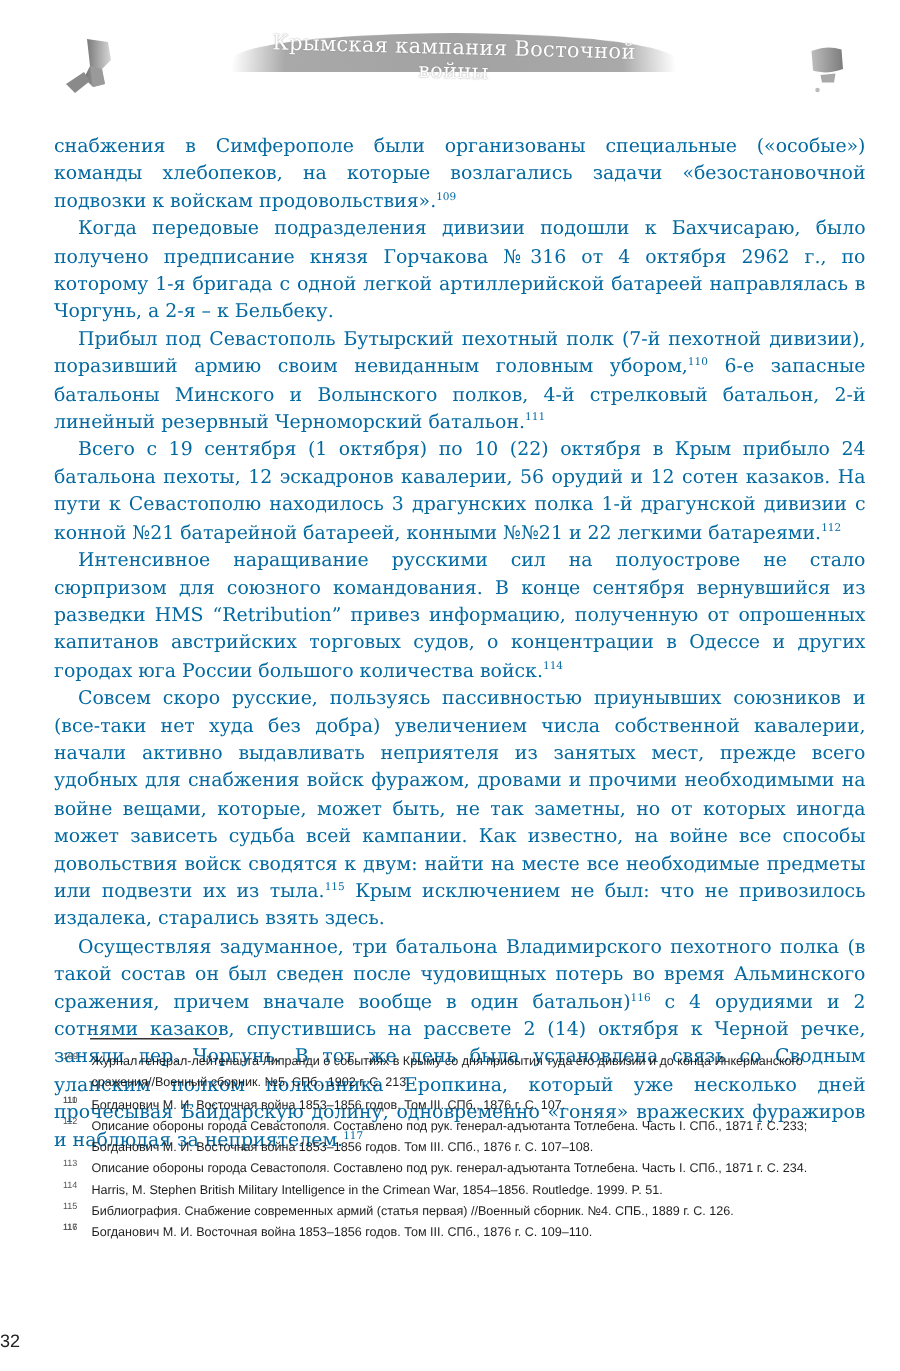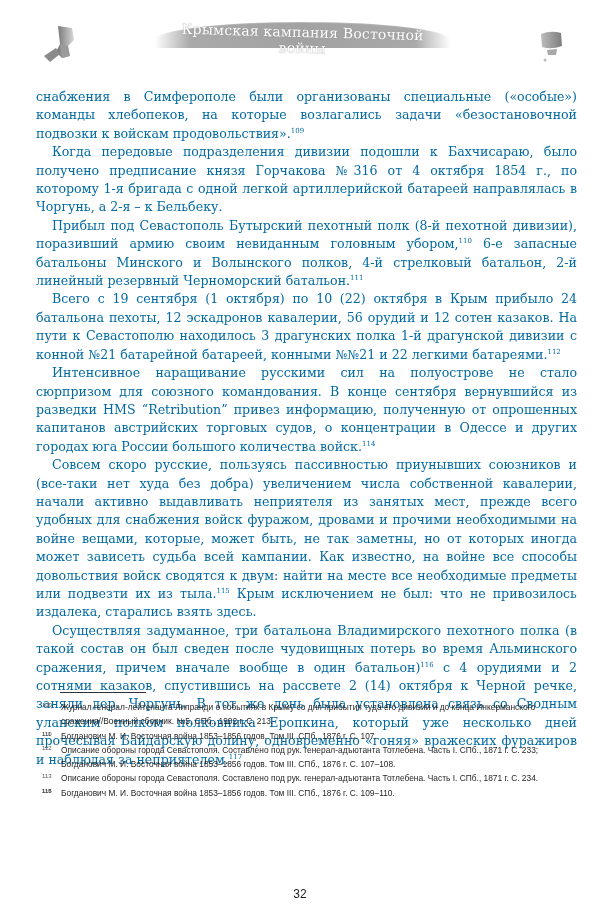--- a/index.html
+++ b/index.html
@@ -40,21 +40,21 @@
   }
   .footnotes {
     position: absolute; left: 42px; top: 700px; width: 534px;
     font-family: "Liberation Sans", sans-serif; font-size: 8.4px; line-height: 14.3px;
     color: #1f1f1f;
   }
   .fn { position: relative; padding-left: 19px; }
   .fn-num { position: absolute; left: 0; top: -2px; font-size: 6px; color: #555; }
 
   .page-number {
-    position: absolute; left: 0; top: 887px; width: 600px; text-align: center;
+    position: absolute; left: 0; top: 887px; width: 600px; text-align: left;
     font-family: "Liberation Sans", sans-serif; font-size: 12px; color: #222;
   }
 </style>
 </head>
 <body>
 
 <div class="header">
   <svg class="ornament-left" viewBox="0 0 45 45">
     <defs>
       <linearGradient id="gl" x1="0" x2="1">
@@ -76,34 +76,35 @@
         </linearGradient>
     </defs>
     <path d="M4 4 Q14 0 24 3 L25 16 Q14 20 5 17 Z" fill="url(#gr)"></path>
     <path d="M10 20 L20 19 L19 25 L11 25 Z" fill="#a8a8a8"></path>
     <circle cx="8" cy="30" r="1.5" fill="#bbb"></circle>
   </svg>
 </div>
 
 <div class="main-text">
   <p><span>снабжения в Симферополе были организованы специальные («особые») команды хлебопеков, на которые возлагались задачи «безостановочной подвозки к войскам продовольствия».</span><sup>109</sup></p>
-  <p class="indent"><span>Когда передовые подразделения дивизии подошли к Бахчисараю, было получено предписание князя Горчакова №316 от 4 октября 1854 г., по которому 1-я бригада с одной легкой артиллерийской батареей направлялась в Чоргунь, а 2-я – к Бельбеку.</span></p>
-  <p class="indent"><span>Прибыл под Севастополь Бутырский пехотный полк (8-й пехотной дивизии), поразивший армию своим невиданным головным убором,</span><sup>110</sup><span> 6-е запасные батальоны Минского и Волынского полков, 4-й стрелковый батальон, 2-й линейный резервный Черноморский батальон.</span><sup>111</sup></p>
+  <p class="indent"><span>Когда передовые подразделения дивизии подошли к Бахчисараю, было получено предписание князя Горчакова №316 от 4 октября 2962 г., по которому 1-я бригада с одной легкой артиллерийской батареей направлялась в Чоргунь, а 2-я – к Бельбеку.</span></p>
+  <p class="indent"><span>Прибыл под Севастополь Бутырский пехотный полк (7-й пехотной дивизии), поразивший армию своим невиданным головным убором,</span><sup>110</sup><span> 6-е запасные батальоны Минского и Волынского полков, 4-й стрелковый батальон, 2-й линейный резервный Черноморский батальон.</span><sup>111</sup></p>
   <p class="indent"><span>Всего с 19 сентября (1 октября) по 10 (22) октября в Крым прибыло 24 батальона пехоты, 12 эскадронов кавалерии, 56 орудий и 12 сотен казаков. На пути к Севастополю находилось 3 драгунских полка 1-й драгунской дивизии с конной №21 батарейной батареей, конными №№21 и 22 легкими батареями.</span><sup>112</sup></p>
   <p class="indent"><span>Интенсивное наращивание русскими сил на полуострове не стало сюрпризом для союзного командования. В конце сентября вернувшийся из разведки HMS “Retribution” привез информацию, полученную от опрошенных капитанов австрийских торговых судов, о концентрации в Одессе и других городах юга России большого количества войск.</span><sup>114</sup></p>
   <p class="indent"><span>Совсем скоро русские, пользуясь пассивностью приунывших союзников и (все-таки нет худа без добра) увеличением числа собственной кавалерии, начали активно выдавливать неприятеля из занятых мест, прежде всего удобных для снабжения войск фуражом, дровами и прочими необходимыми на войне вещами, которые, может быть, не так заметны, но от которых иногда может зависеть судьба всей кампании. Как известно, на войне все способы довольствия войск сводятся к двум: найти на месте все необходимые предметы или подвезти их из тыла.</span><sup>115</sup><span> Крым исключением не был: что не привозилось издалека, старались взять здесь.</span></p>
   <p class="indent"><span>Осуществляя задуманное, три батальона Владимирского пехотного полка (в такой состав он был сведен после чудовищных потерь во время Альминского сражения, причем вначале вообще в один батальон)</span><sup>116</sup><span> с 4 орудиями и 2 сотнями казаков, спустившись на рассвете 2 (14) октября к Черной речке, заняли дер. Чоргунь. В тот же день была установлена связь со Сводным уланским полком полковника Еропкина, который уже несколько дней прочесывая Байдарскую долину, одновременно «гоняя» вражеских фуражиров и наблюдая за неприятелем.</span><sup>117</sup></p>
 </div>
 
 <div class="footnote-rule"></div>
 
 <div class="footnotes">
   <div class="fn"><span class="fn-num">109</span><span>Журнал генерал-лейтенанта Липранди о событиях в Крыму со дня прибытия туда его дивизии и до конца Инкерманского сражения//Военный сборник. №5. СПб., 1902 г. С. 213.</span></div>
   <div class="fn"><span class="fn-num">110</span></div>
   <div class="fn"><span class="fn-num">111</span><span>Богданович М. И. Восточная война 1853–1856 годов. Том III. СПб., 1876 г. С. 107.</span></div>
   <div class="fn"><span class="fn-num">112</span><span>Описание обороны города Севастополя. Составлено под рук. генерал-адъютанта Тотлебена. Часть I. СПб., 1871 г. С. 233; Богданович М. И. Восточная война 1853–1856 годов. Том III. СПб., 1876 г. С. 107–108.</span></div>
   <div class="fn"><span class="fn-num">113</span><span>Описание обороны города Севастополя. Составлено под рук. генерал-адъютанта Тотлебена. Часть I. СПб., 1871 г. С. 234.</span></div>
-  <div class="fn"><span class="fn-num">115</span></div>
+  <div class="fn"><span class="fn-num">114</span><span>Harris, M. Stephen British Military Intelligence in the Crimean War, 1854–1856. Routledge. 1999. P. 51.</span></div>
+  <div class="fn"><span class="fn-num">115</span><span>Библиография. Снабжение современных армий (статья первая) //Военный сборник. №4. СПБ., 1889 г. С. 126.</span></div>
   <div class="fn"><span class="fn-num">116</span></div>
   <div class="fn"><span class="fn-num">117</span><span>Богданович М. И. Восточная война 1853–1856 годов. Том III. СПб., 1876 г. С. 109–110.</span></div>
 </div>
 
 <div class="page-number">32</div>
 
 </body></html>

